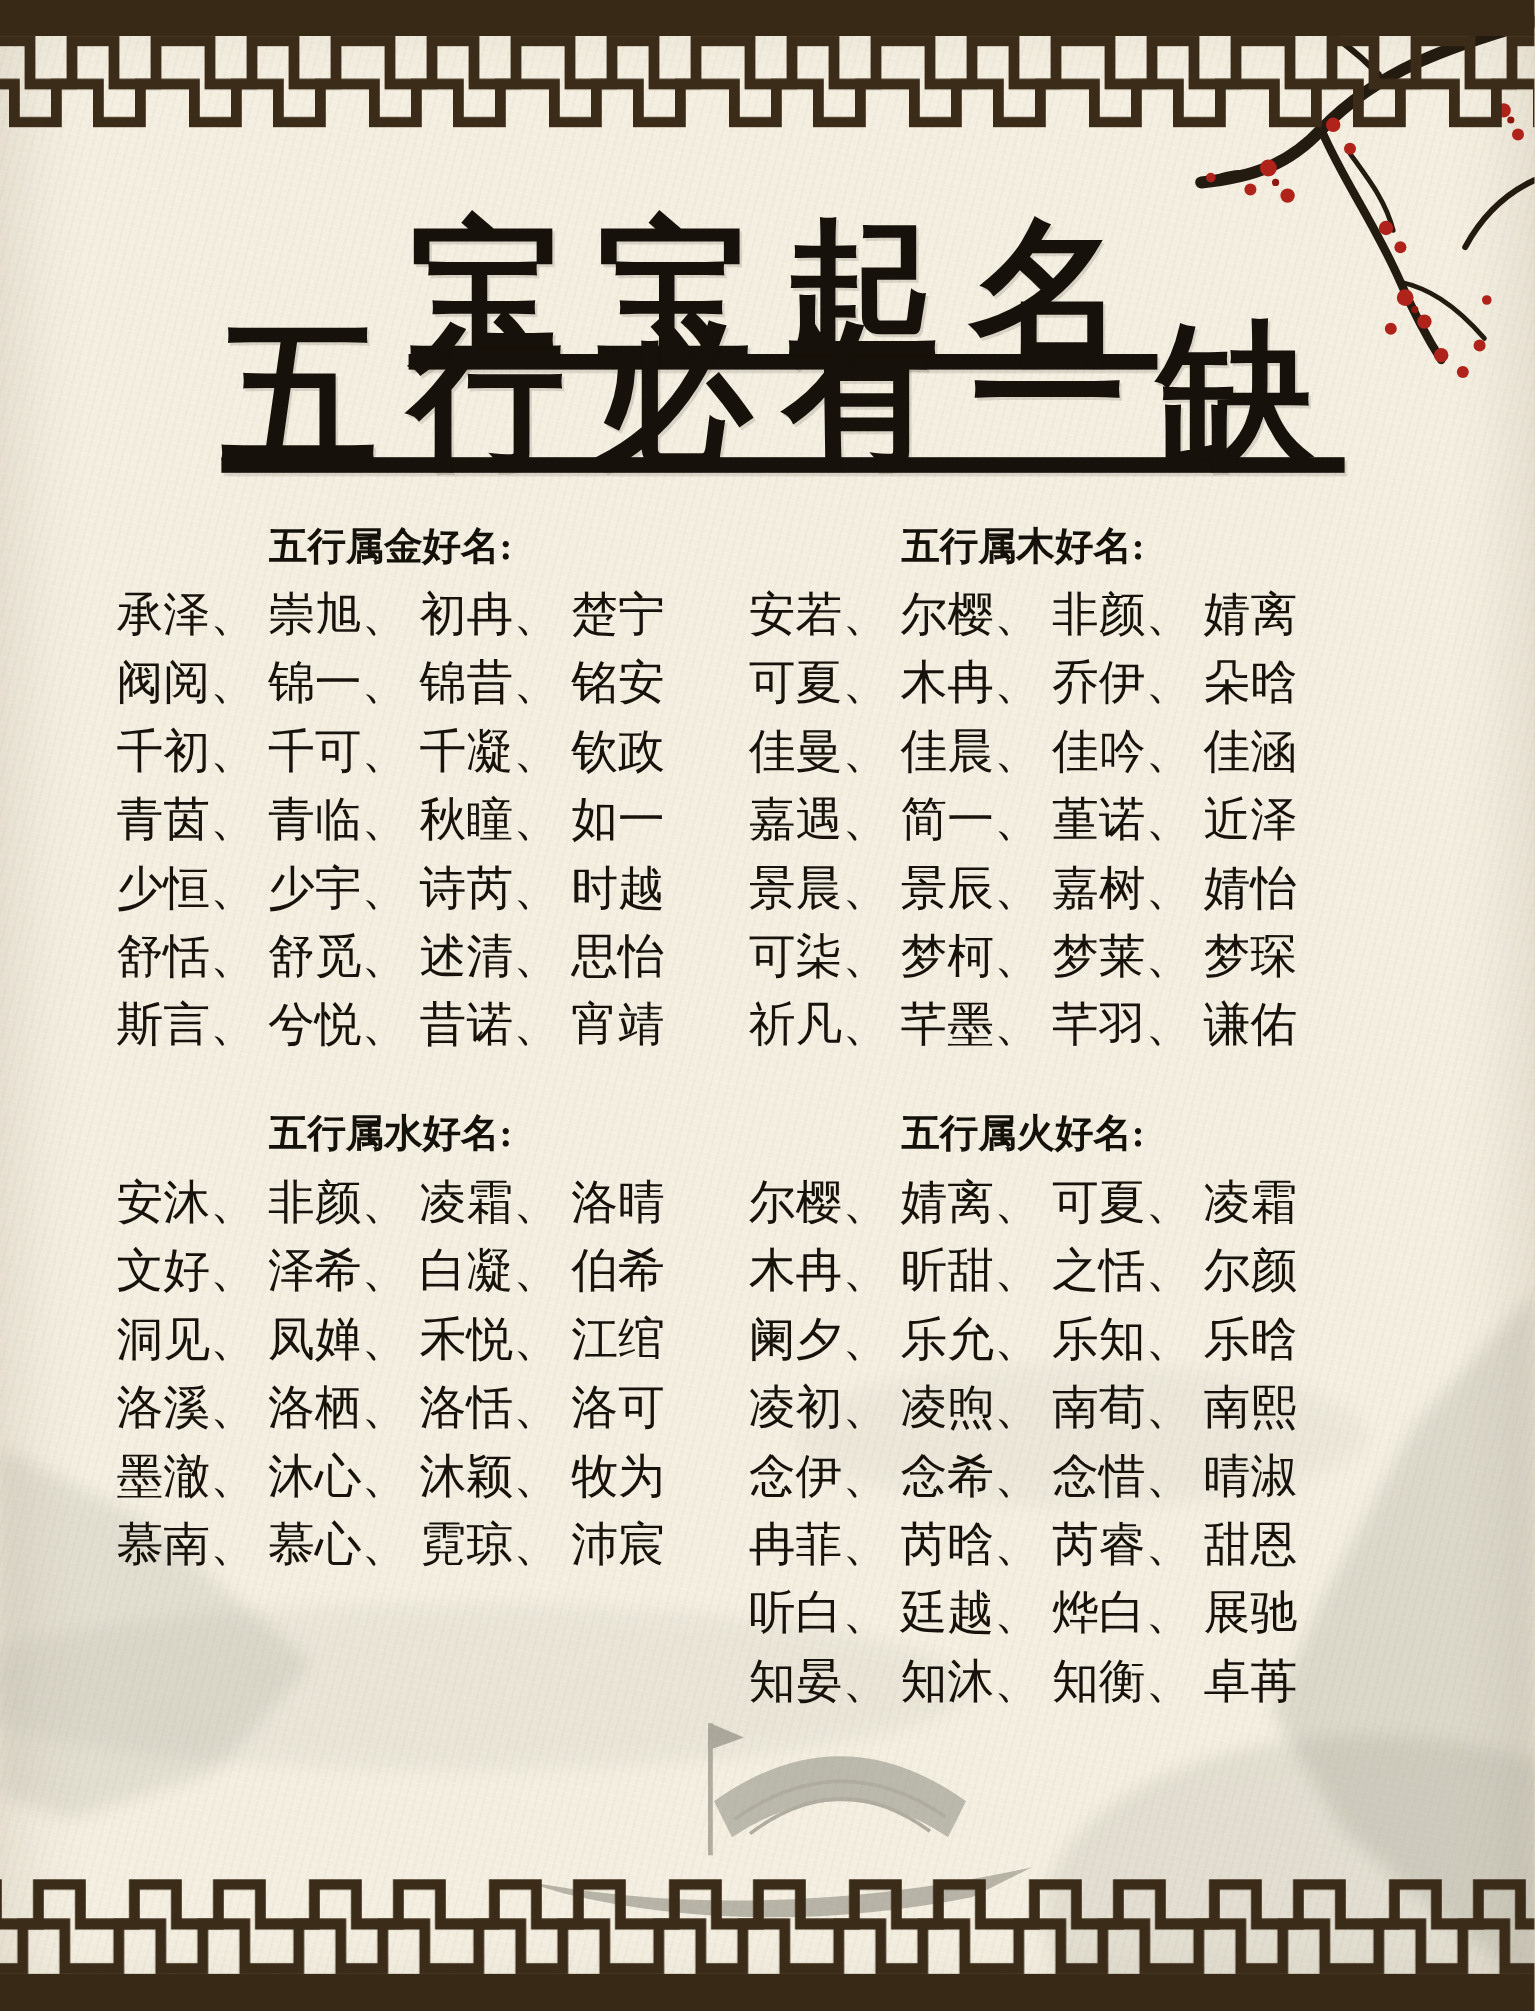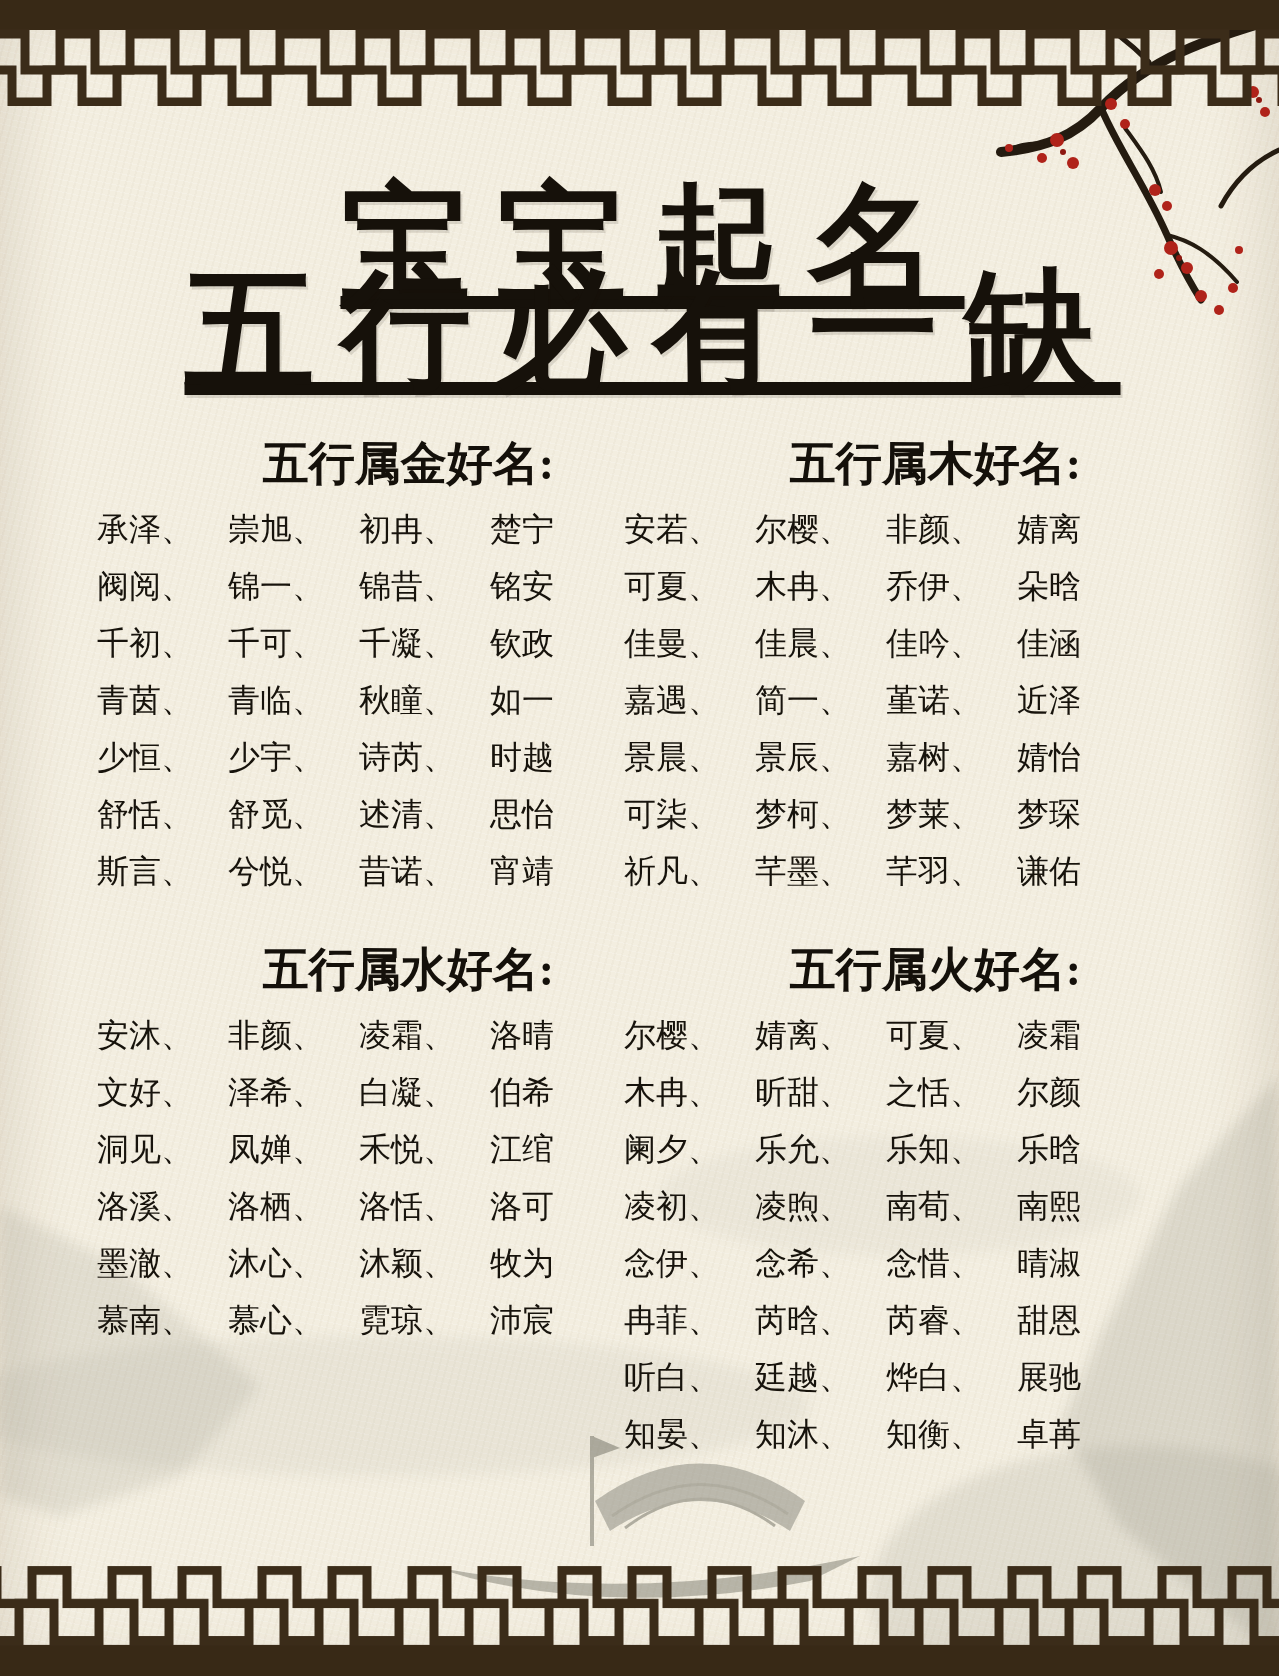--- a/index.html
+++ b/index.html
@@ -38,27 +38,27 @@
 
   .sections {
     position:absolute; top:436px; left:97px; width:984px;
     display:grid; grid-template-columns:1fr 1fr;
     column-gap:70px; row-gap:42px;
     z-index:3;
   }
   .name-section { color:#17130c; }
   .section-header {
     margin:0 0 10px 0;
-    font-size:46px; font-weight:700;
-    text-align:right; line-height:1.2;
+    font-size:32px; font-weight:700;
+    text-align:center; line-height:1.2;
     color:#14100a;
   }
   .name-row {
     display:flex; justify-content:space-between;
-    font-size:32px; line-height:57px;
+    font-size:39px; line-height:57px;
     white-space:nowrap;
   }
   .name-cell { display:inline-block; }
 </style>
 </head>
 <body>
 
 <div class="page">
 
   <svg class="landscape" viewBox="0 0 1279 720" preserveAspectRatio="none" aria-hidden="true">

